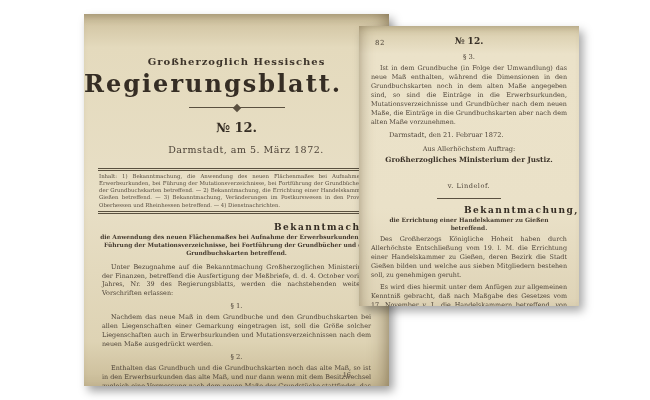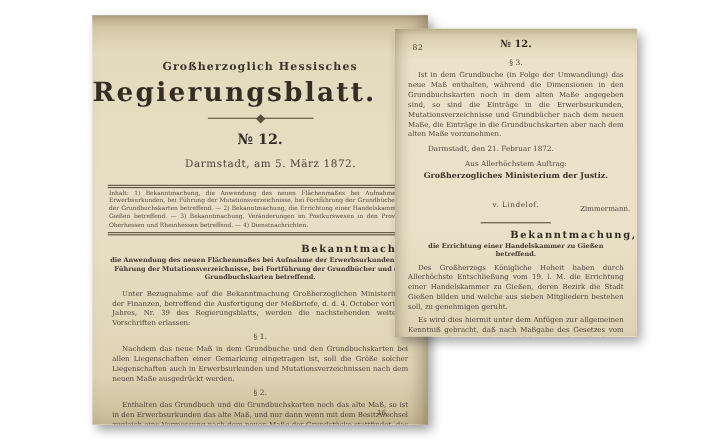--- a/index.html
+++ b/index.html
@@ -79,21 +79,20 @@
 
 <div class="page page-right">
   <div class="pnum" style="top:13px;left:16px;">82</div>
   <div class="issue-small">№ 12.</div>
   <div class="sec" style="margin-top:7px;">§ 3.</div>
   <p class="body indent" style="margin-left:12px;margin-right:12px;">Ist in dem Grundbuche (in Folge der Umwandlung) das neue Maß enthalten, während die Dimensionen in den Grundbuchskarten noch in dem alten Maße angegeben sind, so sind die Einträge in die Erwerbsurkunden, Mutationsverzeichnisse und Grundbücher nach dem neuen Maße, die Einträge in die Grundbuchskarten aber nach dem alten Maße vorzunehmen.</p>
   <div class="dateline-left">Darmstadt, den 21. Februar 1872.</div>
   <div class="auth mt6">Aus Allerhöchstem Auftrag:</div>
   <div class="auth-bold">Großherzogliches Ministerium der Justiz.</div>
   <div class="signame">v. Lindelof.</div>
-  <div class="countersig">Zimmermann.</div>
   <div class="sep"></div>
   <div class="h-bek">Bekanntmachung,</div>
   <div class="sub-bek">die Errichtung einer Handelskammer zu Gießen betreffend.</div>
   <p class="body indent" style="margin-left:12px;margin-right:12px;">Des Großherzogs Königliche Hoheit haben durch Allerhöchste Entschließung vom 19. l. M. die Errichtung einer Handelskammer zu Gießen, deren Bezirk die Stadt Gießen bilden und welche aus sieben Mitgliedern bestehen soll, zu genehmigen geruht.</p>
   <p class="body indent" style="margin-left:12px;margin-right:12px;">Es wird dies hiermit unter dem Anfügen zur allgemeinen Kenntniß gebracht, daß nach Maßgabe des Gesetzes vom 17. November v. J., die Handelskammern betreffend, von dem Großherzoglichen Kreisamt Gießen die zum Behuf der Wahl der Mitglieder dieser Handelskammer erforderlichen Einleitungen zu treffen sind.</p>
   <div class="auth-bold mt6">Großherzogliches Ministerium des Innern.</div>
 
 </div>
 
 </body></html>

